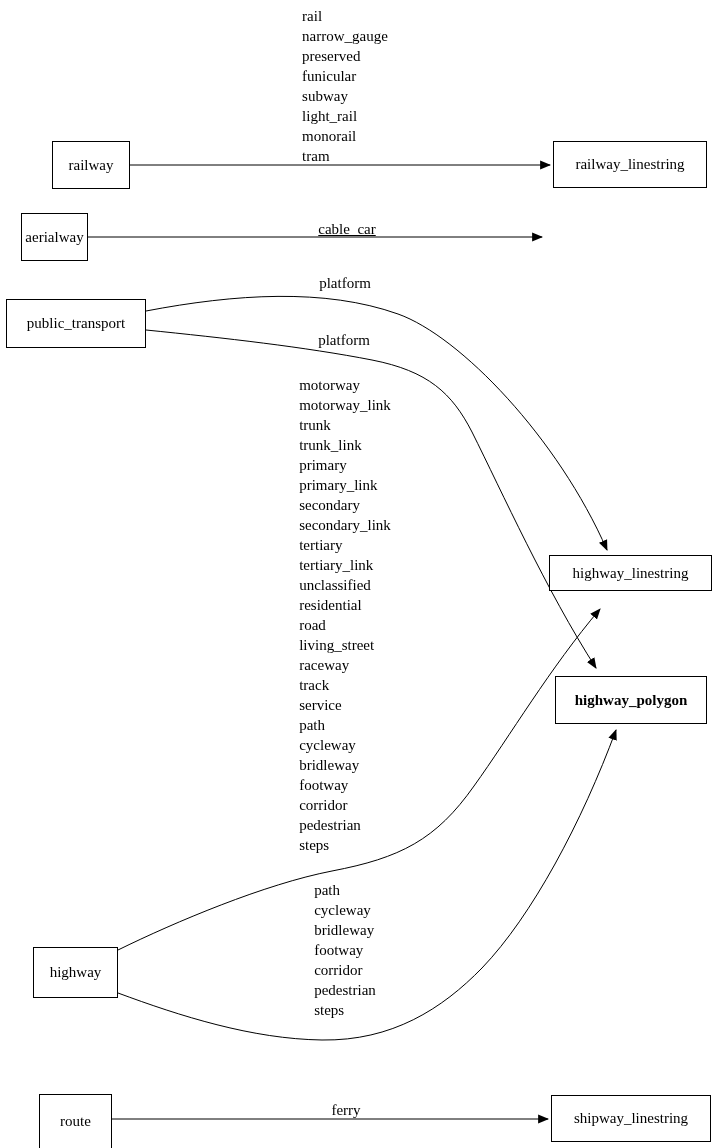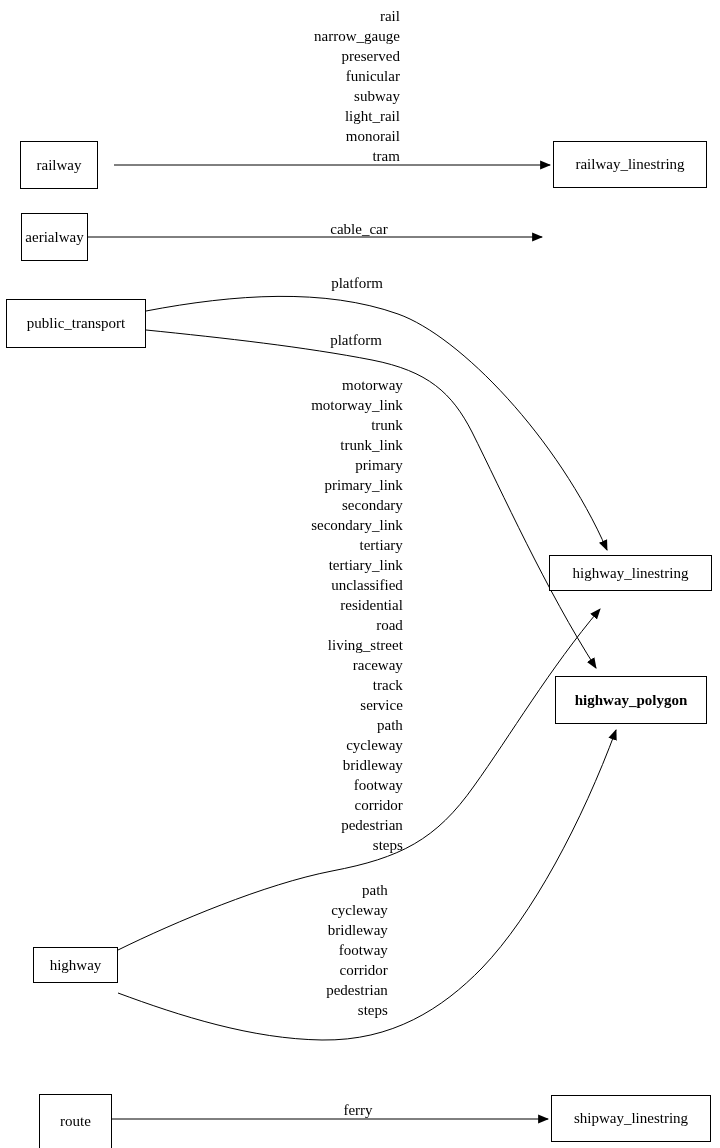--- a/index.html
+++ b/index.html
@@ -36,24 +36,23 @@
     background: #ffffff;
     display: flex;
     align-items: center;
     justify-content: center;
     text-align: center;
     white-space: nowrap;
   }
   .edge-label {
     position: absolute;
     transform: translateX(-50%);
-    text-align: right;
+    text-align: left;
     line-height: 20px;
     white-space: nowrap;
-    margin-left: 12px;
   }
 </style>
 </head>
 <body>
 
 <div class="canvas">
 
   <svg class="edges-svg" viewBox="0 0 720 1148">
     <defs>
       <marker id="arrow" viewBox="0 0 10 10" refX="9" refY="5" markerWidth="11" markerHeight="11" orient="auto-start-reverse">
@@ -69,51 +68,51 @@
 
     <path class="edge" d="M146,330 C225,338 305,347 372,360 C428,371 452,393 472,432 C502,492 546,590 596,668" marker-end="url(#arrow)"></path>
 
     <path class="edge" d="M118,950 C175,922 265,884 332,871 C400,858 436,840 474,786 C510,736 550,668 600,609" marker-end="url(#arrow)"></path>
 
     <path class="edge" d="M118,993 C180,1016 252,1039 322,1040 C392,1041 442,1009 482,968 C532,916 582,822 616,730" marker-end="url(#arrow)"></path>
 
     <path class="edge" d="M112,1119 H548" marker-end="url(#arrow)"></path>
   </svg>
 
-  <div class="node" style="left:20px; top:141px; width:78px; height:48px;">railway</div>
+  <div class="node" style="left:52px; top:141px; width:78px; height:48px;">railway</div>
 
   <div class="node" style="left:553px; top:141px; width:154px; height:47px;">railway_linestring</div>
 
   <div class="node" style="left:21px; top:213px; width:67px; height:48px;font-family:Liberation Serif, serif;">aerialway</div>
 
 
   <div class="node" style="left:6px; top:299px; width:140px; height:49px;">public_transport</div>
 
   <div class="node" style="left:549px; top:555px; width:163px; height:36px;">highway_linestring</div>
 
   <div class="node" style="left:555px; top:676px; width:152px; height:48px;font-weight:bold;">highway_polygon</div>
 
-  <div class="node" style="left:33px; top:947px; width:85px; height:36px;">highway</div>
+  <div class="node" style="left:33px; top:947px; width:85px; height:51px;">highway</div>
 
   <div class="node" style="left:39px; top:1094px; width:73px; height:55px;">route</div>
 
   <div class="node" style="left:551px; top:1095px; width:160px; height:47px;">shipway_linestring</div>
 
   <div class="edge-label" style="left:345px; top:6px;">
       <div>rail</div>
       <div>narrow_gauge</div>
       <div>preserved</div>
       <div>funicular</div>
       <div>subway</div>
       <div>light_rail</div>
       <div>monorail</div>
       <div>tram</div>
     </div>
 
-  <div class="edge-label" style="left:347px; top:219px;">
+  <div class="edge-label" style="left:347px; top:219px;text-decoration:underline;">
       <div>cable_car</div>
     </div>
 
   <div class="edge-label" style="left:345px; top:273px;">
       <div>platform</div>
     </div>
 
   <div class="edge-label" style="left:344px; top:330px;">
       <div>platform</div>
     </div>

